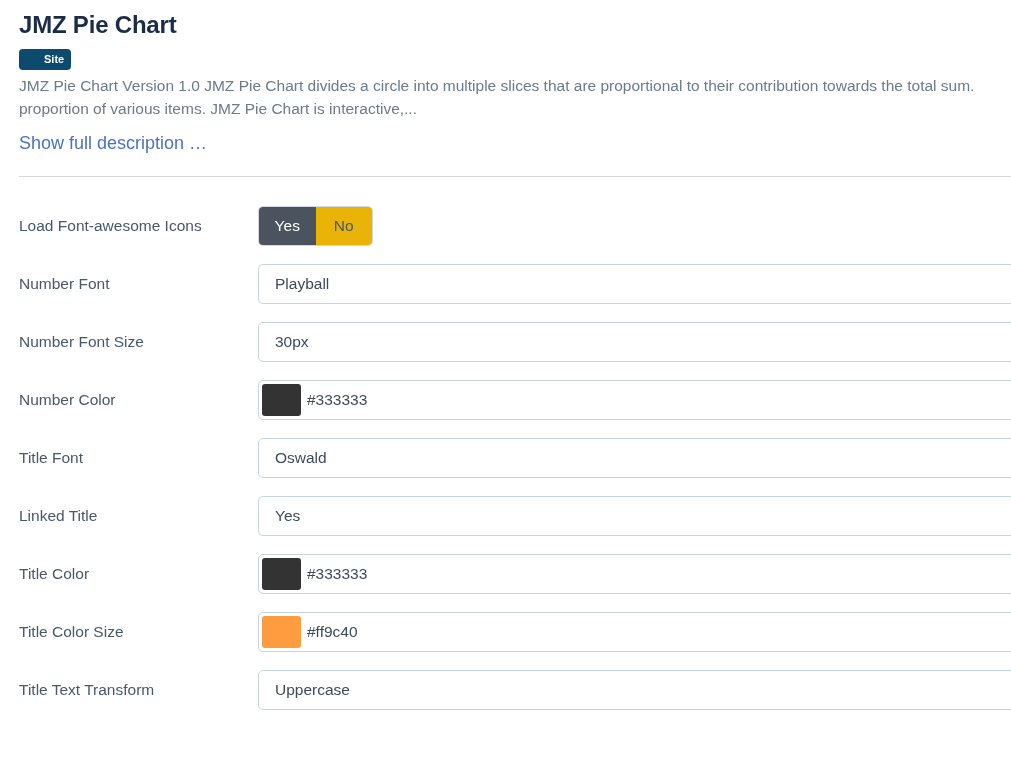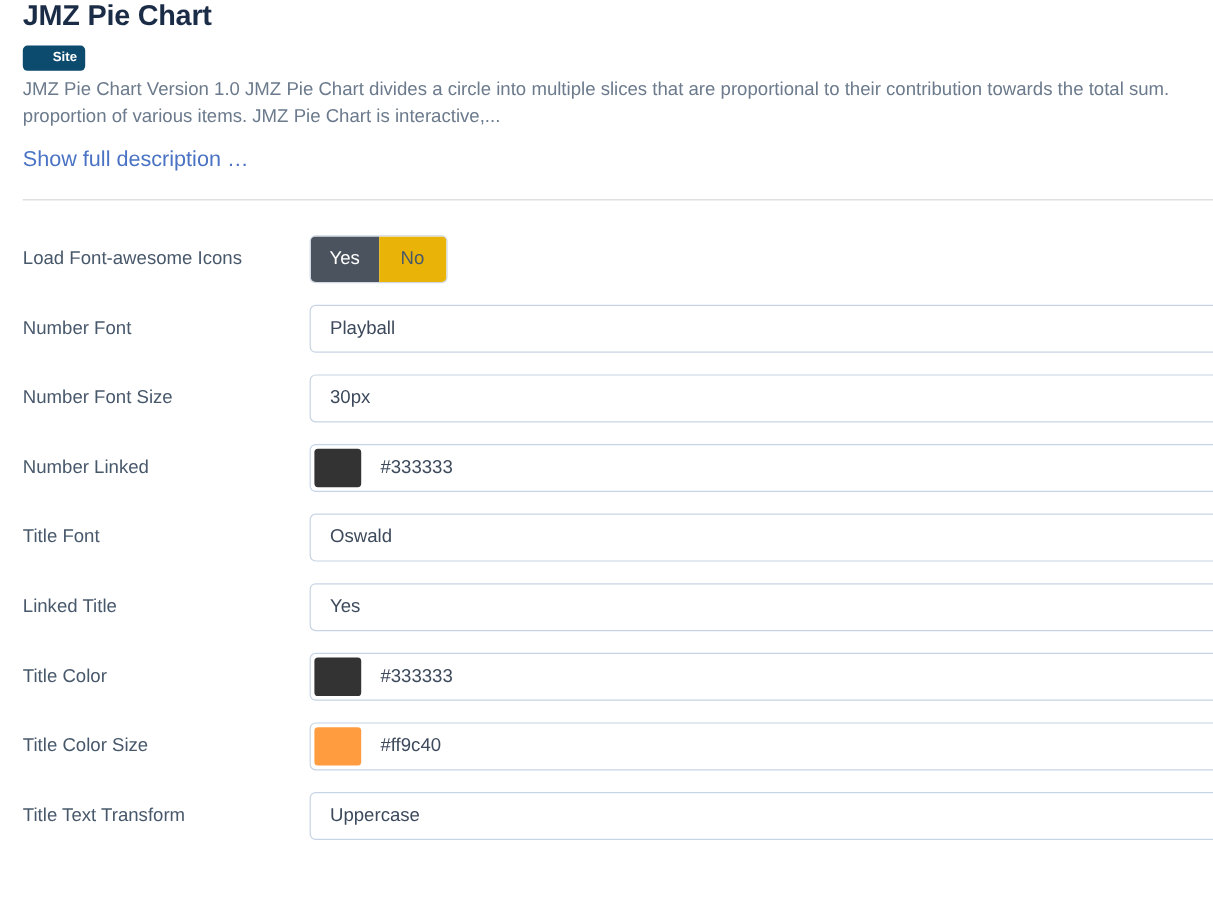--- a/index.html
+++ b/index.html
@@ -19,20 +19,21 @@
 
   
   .header {
     padding: 0 0 0 19px;
   }
   .page-title {
     font-size: 24px;
     font-weight: bold;
     color: #1b2c47;
     margin: 0;
+    padding-top: 11px;
     line-height: 28px;
     letter-spacing: -0.2px;
   }
   .badge-row {
     margin-top: 10px;
     line-height: 0;
   }
   .badge {
     display: inline-block;
     background: #0c4a6e;
@@ -155,21 +156,21 @@
     cursor: pointer;
   }
   .color-swatch {
     width: 39px;
     height: 32px;
     margin-left: 3px;
     border-radius: 3px;
     flex: 0 0 auto;
   }
   .color-value {
-    margin-left: 16px;
+    margin-left: 6px;
     font-size: 15.5px;
     color: #3d4a5c;
     line-height: 1;
   }
 </style>
 </head>
 <body>
 
 <div class="header">
   <h1 class="page-title">JMZ Pie Chart</h1>
@@ -203,21 +204,21 @@
         <input type="text" class="text-input" value="Playball" style="">
       </div>
     </div>
     <div class="form-row">
       <div class="form-label">Number Font Size</div>
       <div class="field-area">
         <input type="text" class="text-input" value="30px" style="">
       </div>
     </div>
     <div class="form-row">
-      <div class="form-label">Number Linked</div>
+      <div class="form-label">Number Color</div>
       <div class="field-area">
         <div class="color-input">
           <span class="color-swatch" style="background: rgb(51, 51, 51);"></span>
           <span class="color-value">#333333</span>
         </div>
       </div>
     </div>
     <div class="form-row">
       <div class="form-label">Title Font</div>
       <div class="field-area">

